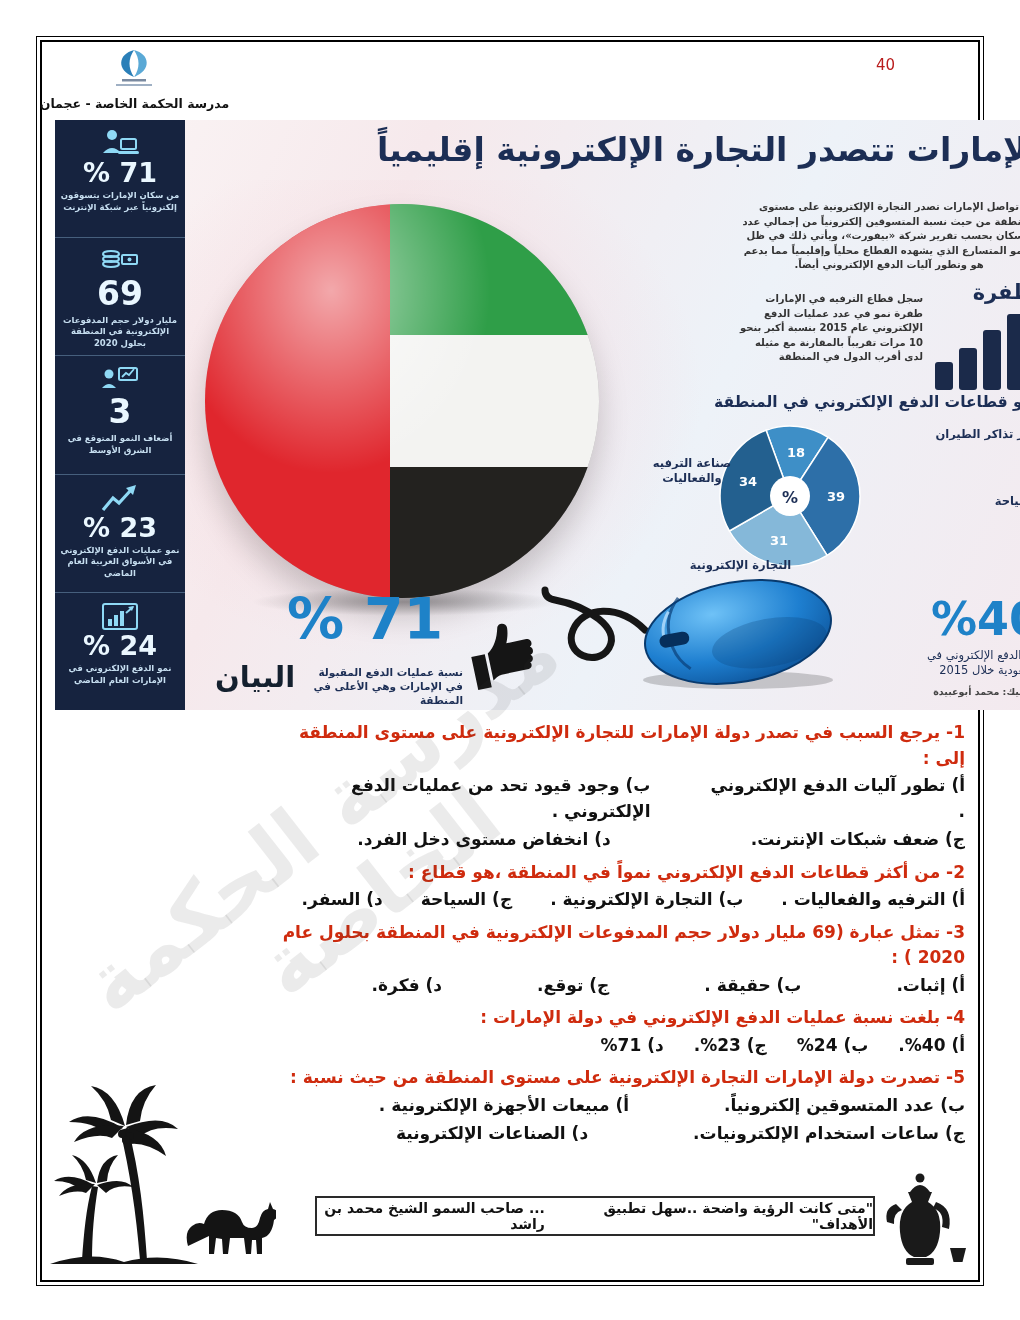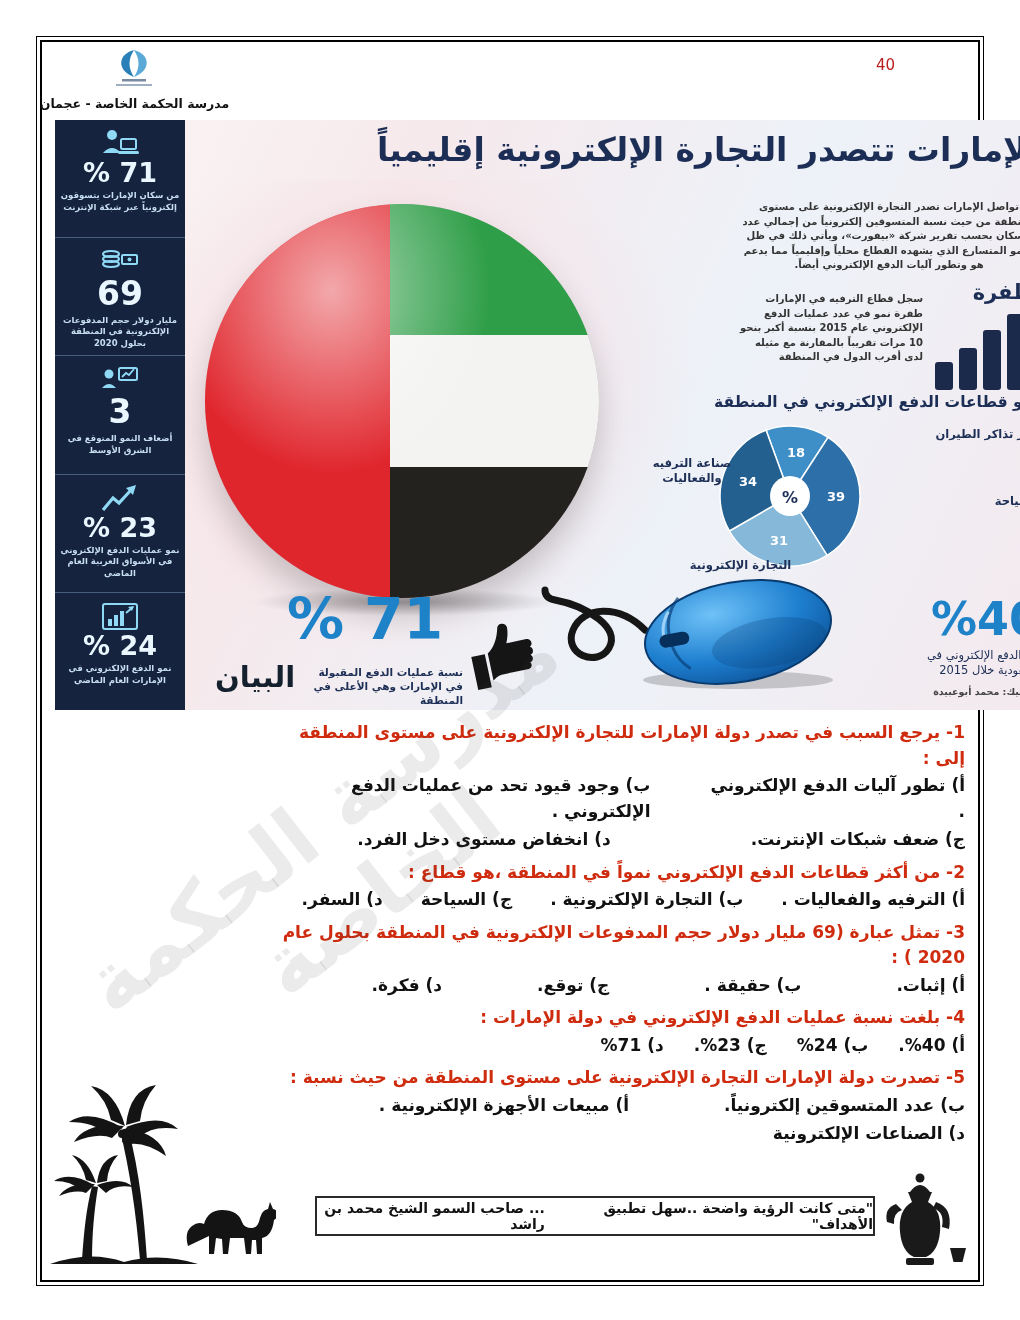--- a/index.html
+++ b/index.html
@@ -306,20 +306,21 @@
       </div>
     </div>
 
     <div class="question">
       <div class="stem">5- تصدرت دولة الإمارات التجارة الإلكترونية على مستوى المنطقة من حيث نسبة :</div>
       <div class="opt-row g95">
         <span class="opt">ب) عدد المتسوقين إلكترونياً.</span>
         <span class="opt">أ) مبيعات الأجهزة الإلكترونية .</span>
       </div>
       <div class="opt-row g105">
+        <span class="opt">ج) ساعات استخدام الإلكترونيات.</span>
         <span class="opt">د) الصناعات الإلكترونية</span>
       </div>
     </div>
   </div>
 
   <svg class="palms-svg" viewBox="0 0 152 182">
     <g fill="#141414">
       <path d="M92 178 C 88 130 82 90 72 48 L 80 46 C 92 92 96 134 99 178 Z"></path>
       <path d="M75 46 q-34 -20 -54 -6 q26 0 36 12 z"></path>
       <path d="M76 44 q-38 -4 -50 16 q24 -10 38 -4 z"></path>

